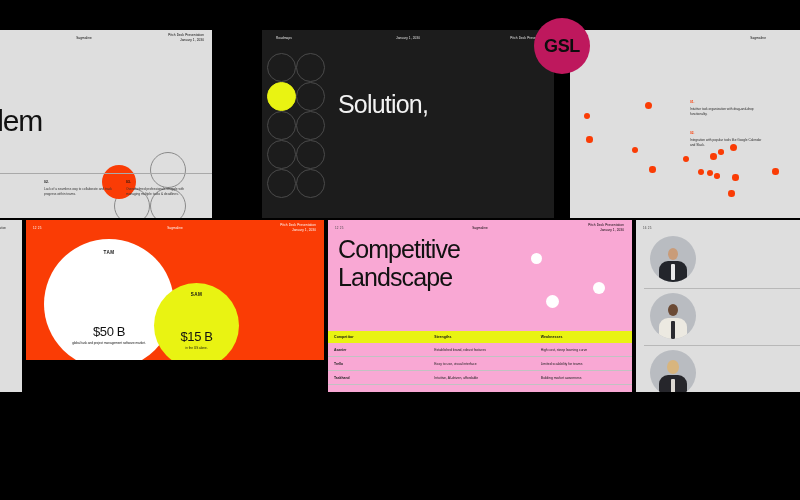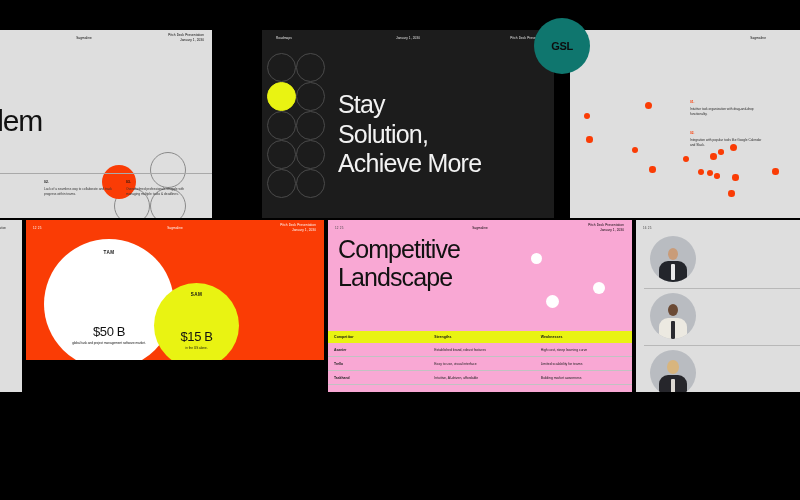--- a/index.html
+++ b/index.html
@@ -82,22 +82,22 @@
   
   #s-team { left: 636px; top: 220px; width: 202px; height: 172px; background: #dedede; }
   #s-team .tline { position: absolute; left: 8px; right: 8px; height: .6px; background: #b8b8b8; }
   .avatar { position: absolute; left: 14px; width: 46px; height: 46px; border-radius: 50%;
             overflow: hidden; background: #b9bcc1; }
   .avatar .bodyshape { position: absolute; border-radius: 9px 9px 0 0; }
   .avatar .headshape { position: absolute; border-radius: 50%; }
 
   
   #gsl { position: absolute; left: 534px; top: 18px; width: 56px; height: 56px;
-    border-radius: 50%; background: #0f766e; display: flex; align-items: center;
-    justify-content: center; font-size: 11px; font-weight: 700; color: #0d0d0d;
+    border-radius: 50%; background: #be185d; display: flex; align-items: center;
+    justify-content: center; font-size: 18px; font-weight: 700; color: #0d0d0d;
     letter-spacing: -.3px; }
 
   
   #bottombar { position: absolute; left: 0; bottom: 0; width: 800px; height: 108px; background: #000; }
 </style>
 </head>
 <body>
 
 <div id="stage">
 
@@ -148,23 +148,21 @@
     <div class="circ fill" style="left:5px;  top:52px; width:29px; height:29px;"></div>
     <div class="circ" style="left:34px; top:52px; width:29px; height:29px;"></div>
     <div class="circ" style="left:5px;  top:81px; width:29px; height:29px;"></div>
     <div class="circ" style="left:34px; top:81px; width:29px; height:29px;"></div>
     <div class="circ" style="left:5px;  top:110px; width:29px; height:29px;"></div>
     <div class="circ" style="left:34px; top:110px; width:29px; height:29px;"></div>
     <div class="circ" style="left:5px;  top:139px; width:29px; height:29px;"></div>
     <div class="circ" style="left:34px; top:139px; width:29px; height:29px;"></div>
 
     <div class="big">
-      <div>Stay</div>
       <div>Solution,</div>
-      <div>Achieve More</div>
     </div>
   </div>
 
   <div class="slide" id="s-solution">
     <div class="hdr">
       <span class="h-r" style="margin-right:64px">Sagmaline</span>
     </div>
 
     <div class="sdot" style="left:14px;  top:83px;  width:6px;  height:6px;"></div>
     <div class="sdot" style="left:75px;  top:72px;  width:7px;  height:7px;"></div>

